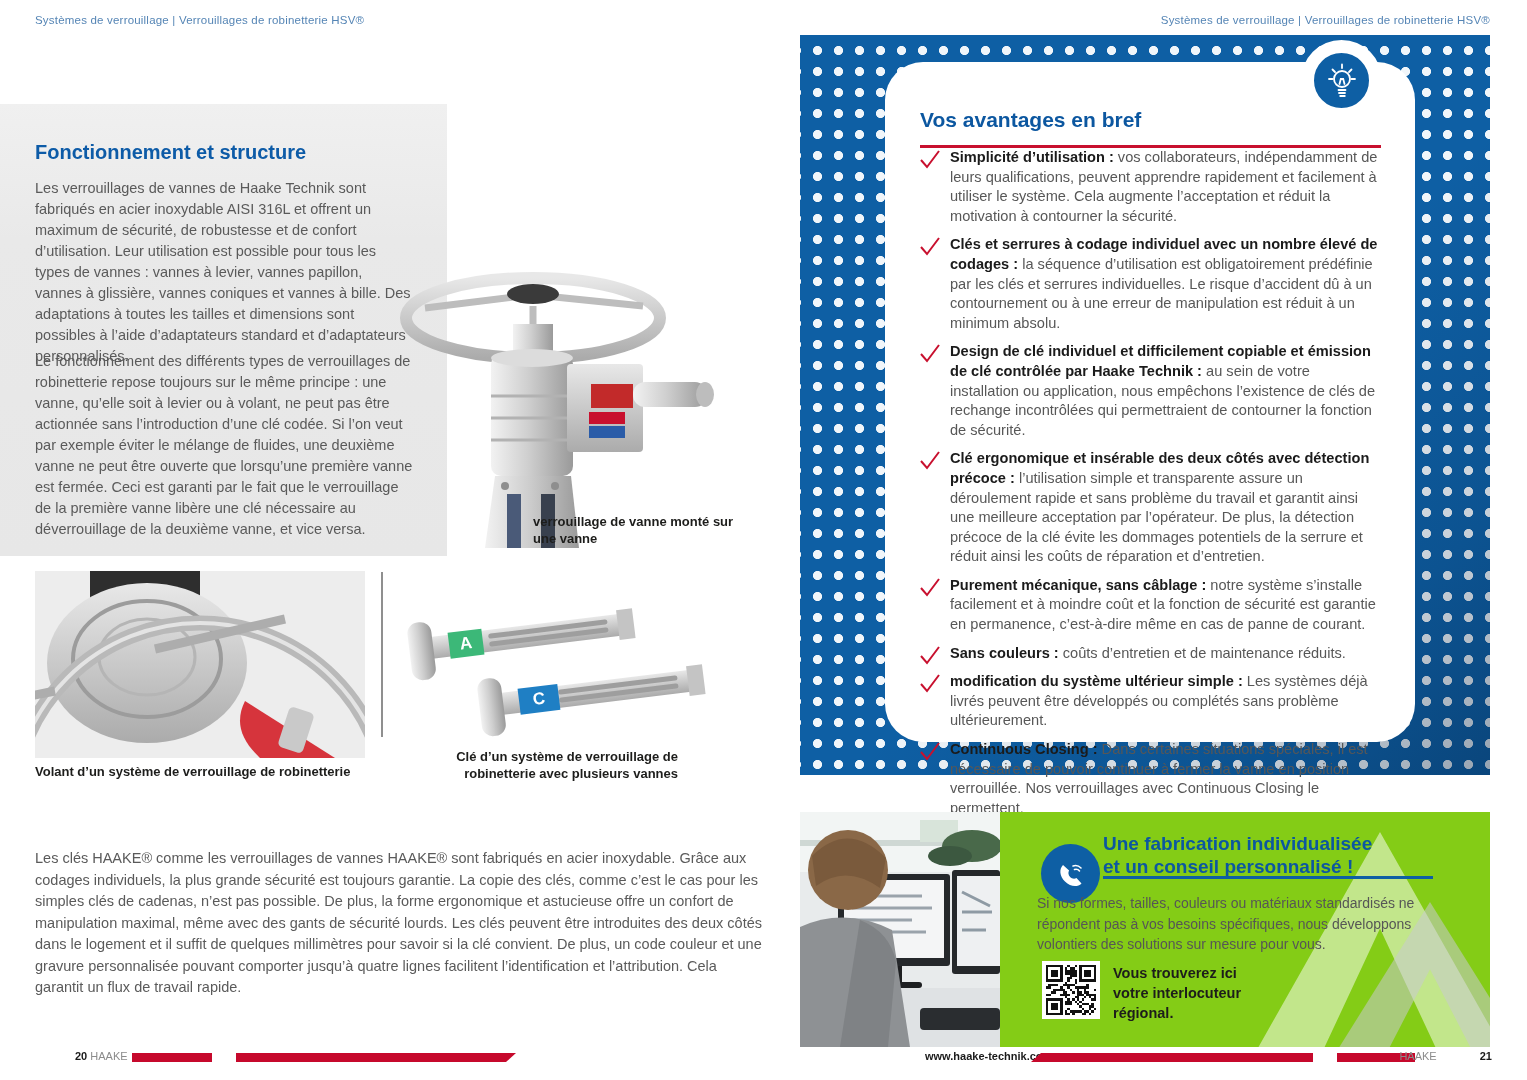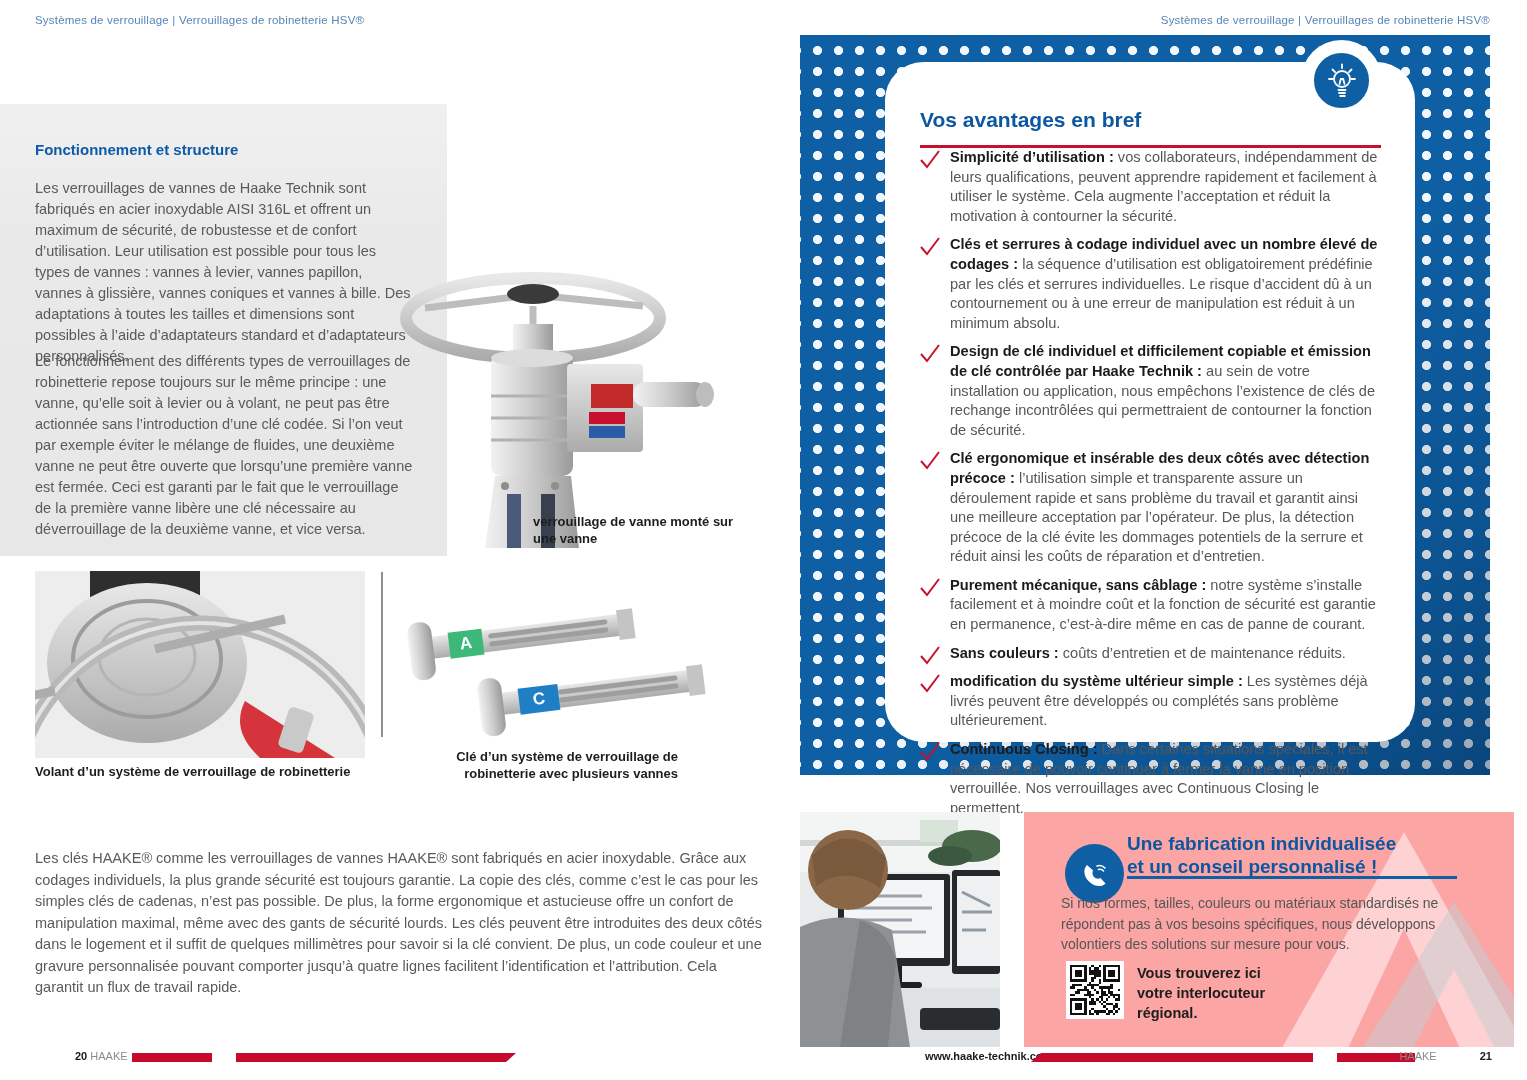--- a/index.html
+++ b/index.html
@@ -12,21 +12,21 @@
   .page-header { position:absolute; top:14px; font-size:11.5px; color:#5585b5; letter-spacing:.2px; }
   .page-header.left { left:35px; }
   .page-header.right { right:37px; text-align:right; }
 
   
   .gray-block {
     position:absolute; left:0; top:104px; width:447px; height:452px;
     background:linear-gradient(180deg,#f0f0f0 0%, #e9e9e9 30%, #e7e7e7 100%);
   }
   .h-blue { color:#0d5ba7; font-weight:bold; }
-  .sec1-title { position:absolute; left:35px; top:141px; font-size:15px; }
+  .sec1-title { position:absolute; left:35px; top:141px; font-size:20px; }
   .body-text { font-size:14.5px; line-height:21px; color:#5a5a5a; }
   .sec1-p1 { position:absolute; left:35px; top:178px; width:378px; }
   .sec1-p2 { position:absolute; left:35px; top:351px; width:382px; }
 
   .valve-photo { position:absolute; left:395px; top:266px; width:350px; height:282px; }
   .caption { font-size:13px; font-weight:bold; color:#1d1d1b; line-height:17px; }
   .cap-valve { position:absolute; left:533px; top:513px; width:215px; }
   .wheel-photo { position:absolute; left:35px; top:571px; width:330px; height:187px; background:#ededed; overflow:hidden; }
   .photo-divider { position:absolute; left:381px; top:572px; width:2px; height:165px; background:#8f8f8f; }
   .keys-photo { position:absolute; left:398px; top:590px; width:312px; height:155px; }
@@ -58,21 +58,21 @@
   }
   .adv-title { font-size:21px; color:#0c57a0; font-weight:bold; }
   .adv-rule { margin-top:13px; height:3px; background:#c8102e; width:100%; }
   .adv-list { display:flex; flex-direction:column; gap:9px; padding-left:30px; }
   .adv-item { position:relative; font-size:14.6px; line-height:19.6px; color:#575757; }
   .adv-item b { color:#1b1b1b; }
   .adv-check { position:absolute; left:-31px; top:1px; }
 
   
   .person-photo { position:absolute; left:800px; top:812px; width:200px; height:235px; overflow:hidden; }
-  .contact-box { position:absolute; left:1024px; top:812px; width:490px; height:235px; background:#fca5a5; overflow:hidden; }
+  .contact-box { position:absolute; left:1000px; top:812px; width:490px; height:235px; background:#84cc16; overflow:hidden; }
   .chevron1 { position:absolute; left:250px; top:20px; width:260px; height:230px;
     background:rgba(255,255,255,.5);
     clip-path:polygon(0 100%, 50% 0, 100% 100%, 74% 100%, 50% 42%, 26% 100%); }
   .chevron2 { position:absolute; left:330px; top:90px; width:200px; height:160px;
     background:rgba(200,203,207,.55);
     clip-path:polygon(0 100%, 50% 0, 100% 100%, 74% 100%, 50% 42%, 26% 100%); }
   .phone-circle {
     position:absolute; left:41px; top:32px; width:59px; height:59px; border-radius:50%;
     background:#0e5fa4; display:flex; align-items:center; justify-content:center;
   }

